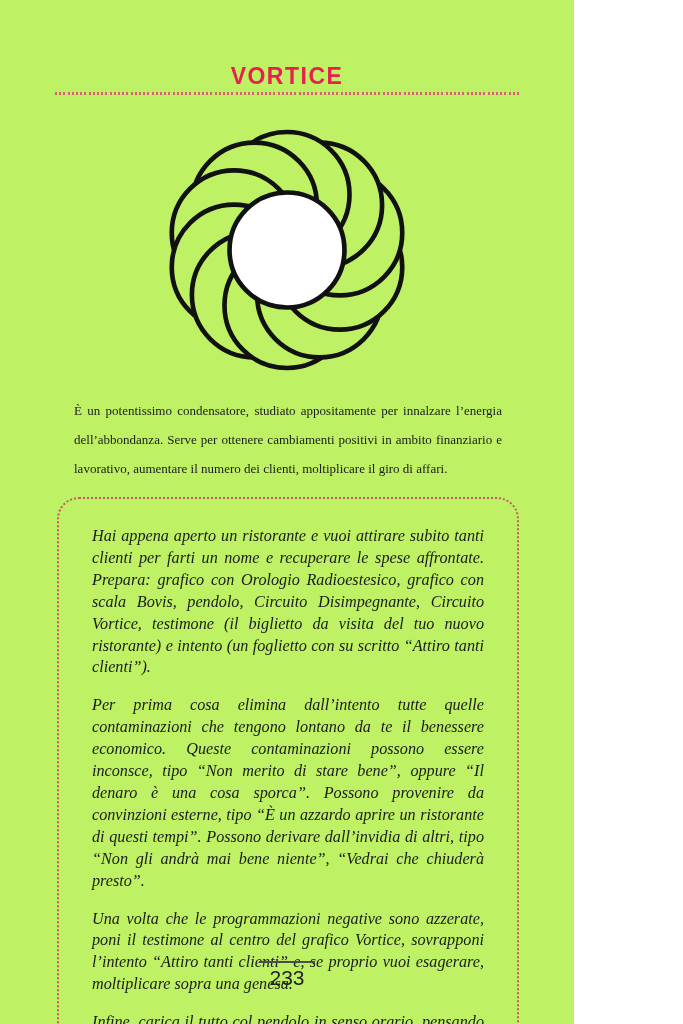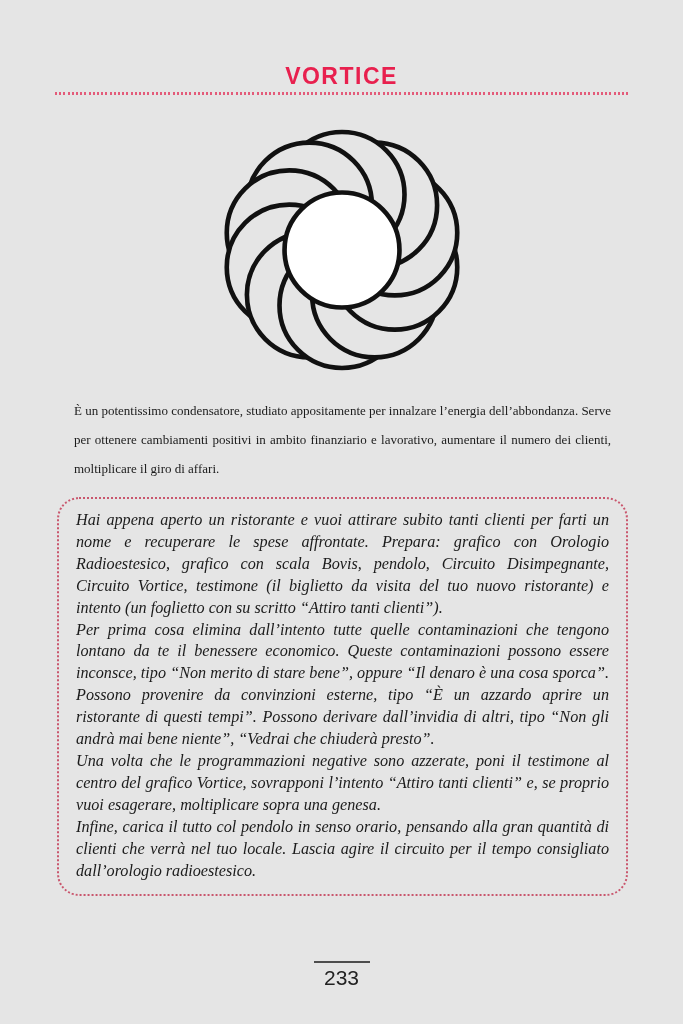--- a/index.html
+++ b/index.html
@@ -1,19 +1,19 @@
 <!DOCTYPE html>
 <html lang="it" style="--title-red: #e8204e; --dotted-rule: #e35b79; --box-border: #c9566d;"><head>
 <meta charset="utf-8">
 <style>
   html,body{margin:0;padding:0;background:#fff;}
   .page{
     position:relative;
-    width:683px;height:1024px;
-    background:#e5e5e5;
+    width:574px;height:1024px;
+    background:#bef264;
     font-family:"Liberation Serif", serif;
     color:#1b1b1b;
     overflow:hidden;
   }
   .page-title{
     position:absolute;top:48px;left:0;width:100%;
     text-align:center;
     font-family:"Liberation Sans", sans-serif;
     font-weight:700;
     font-size:23px;
@@ -38,21 +38,21 @@
     text-align:justify;
   }
   .quote-box{
     position:absolute;top:497px;left:57px;right:55px;
     border:2px dotted var(--box-border,#c9566d);
     border-radius:22px;
     padding:11px 17px 12px 17px;
     box-sizing:border-box;
   }
   .quote-box p{
-    margin:0;
+    margin:16px;
     font-style:italic;
     font-size:16.2px;line-height:21.9px;
     text-align:justify;
   }
   .footer-rule{
     position:absolute;top:961px;left:50%;
     width:56px;height:2px;margin-left:-28px;
     background:#4d4d4d;
   }
   .page-number{

